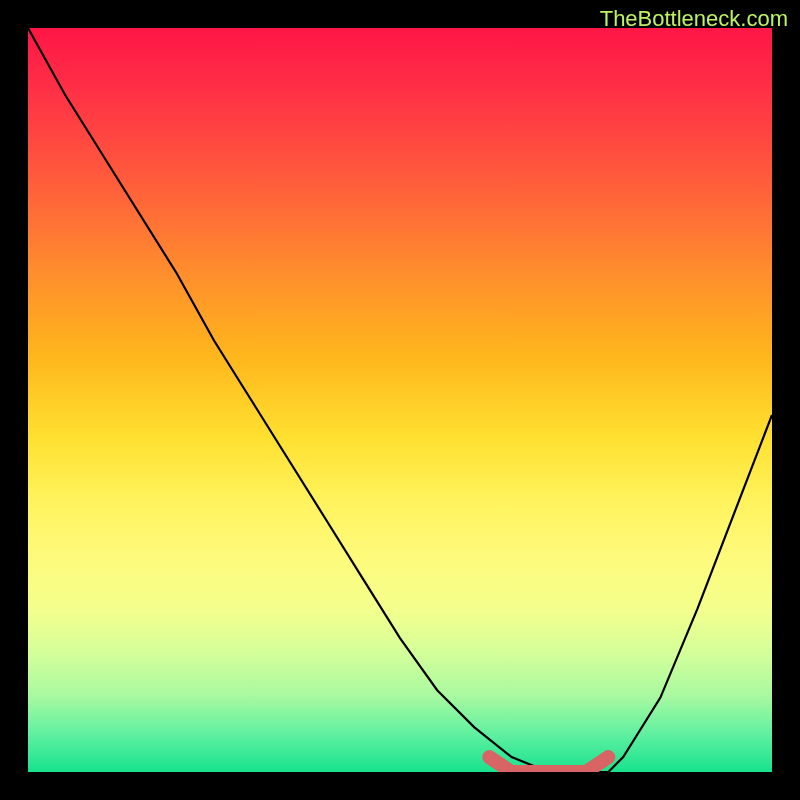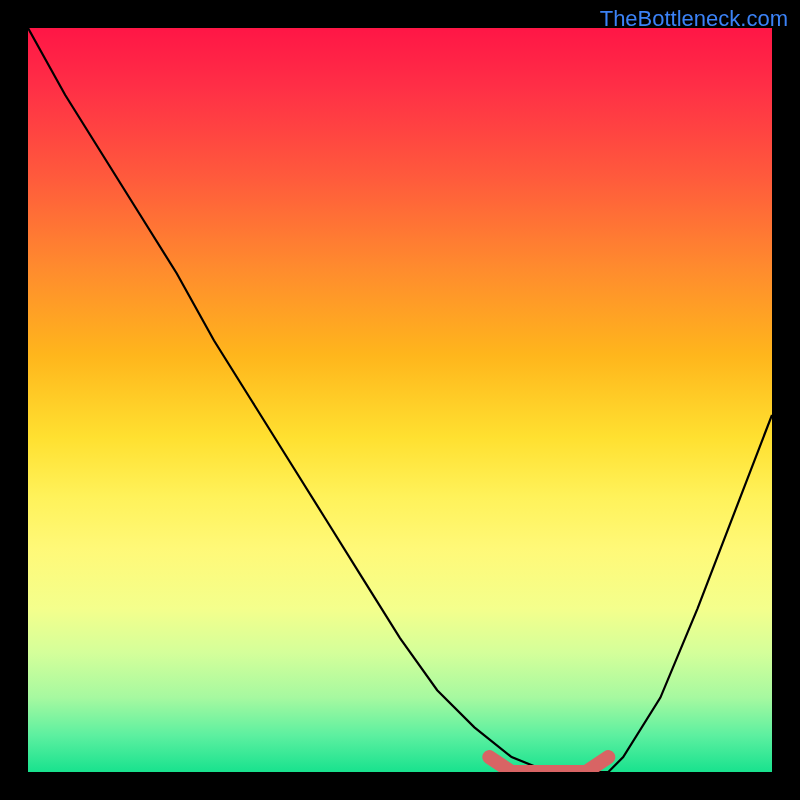--- a/index.html
+++ b/index.html
@@ -8,21 +8,21 @@
     height: 800px;
     background: #000;
     position: relative;
     font-family: Arial, sans-serif;
     overflow: hidden;
   }
   .watermark {
     position: absolute;
     top: 6px;
     right: 12px;
-    color: #3b82f6;
+    color: #bef264;
     font-size: 22px;
     z-index: 10;
   }
   .plot-area {
     position: absolute;
     left: 28px;
     top: 28px;
     width: 744px;
     height: 744px;
     overflow: hidden;

